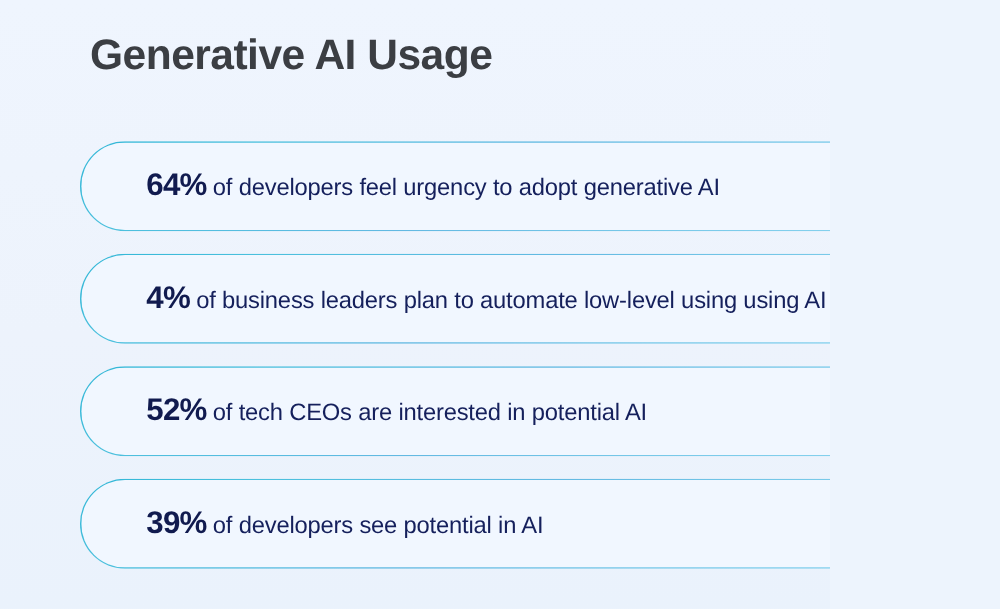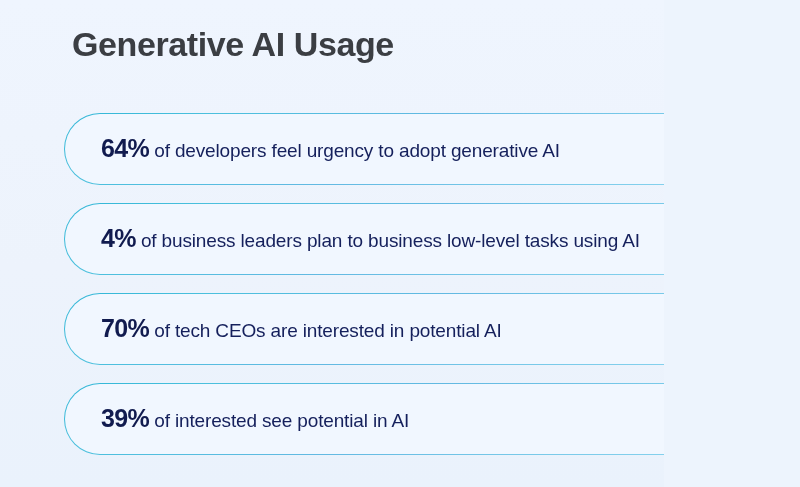--- a/index.html
+++ b/index.html
@@ -59,21 +59,21 @@
     border: 1.3px solid transparent;
     display: flex;
     align-items: center;
   }
 
   .stat-card:last-child {
     margin-bottom: 0;
   }
 
   .stat-text {
-    padding-left: 36px;
+    padding-left: 52px;
     padding-right: 26px;
     color: #15205c;
     font-size: 19px;
     line-height: 24px;
     letter-spacing: -0.15px;
     white-space: nowrap;
     font-weight: 400;
   }
 
   .stat-pct {
@@ -94,30 +94,30 @@
   <div id="stat-list">
 
     <div class="stat-card">
       <div class="stat-text">
         <span class="stat-pct">64%</span><span>of developers feel urgency to adopt generative AI</span>
       </div>
     </div>
 
     <div class="stat-card">
       <div class="stat-text">
-        <span class="stat-pct">4%</span><span>of business leaders plan to business low-level tasks using AI</span>
+        <span class="stat-pct">4%</span><span>of business leaders plan to automate low-level using using AI</span>
       </div>
     </div>
 
     <div class="stat-card">
       <div class="stat-text">
-        <span class="stat-pct">70%</span><span>of tech CEOs are interested in potential AI</span>
+        <span class="stat-pct">52%</span><span>of tech CEOs are interested in potential AI</span>
       </div>
     </div>
 
     <div class="stat-card">
       <div class="stat-text">
-        <span class="stat-pct">39%</span><span>of interested see potential in AI</span>
+        <span class="stat-pct">39%</span><span>of developers see potential in AI</span>
       </div>
     </div>
 
   </div>
 </div>
 
 </body></html>

